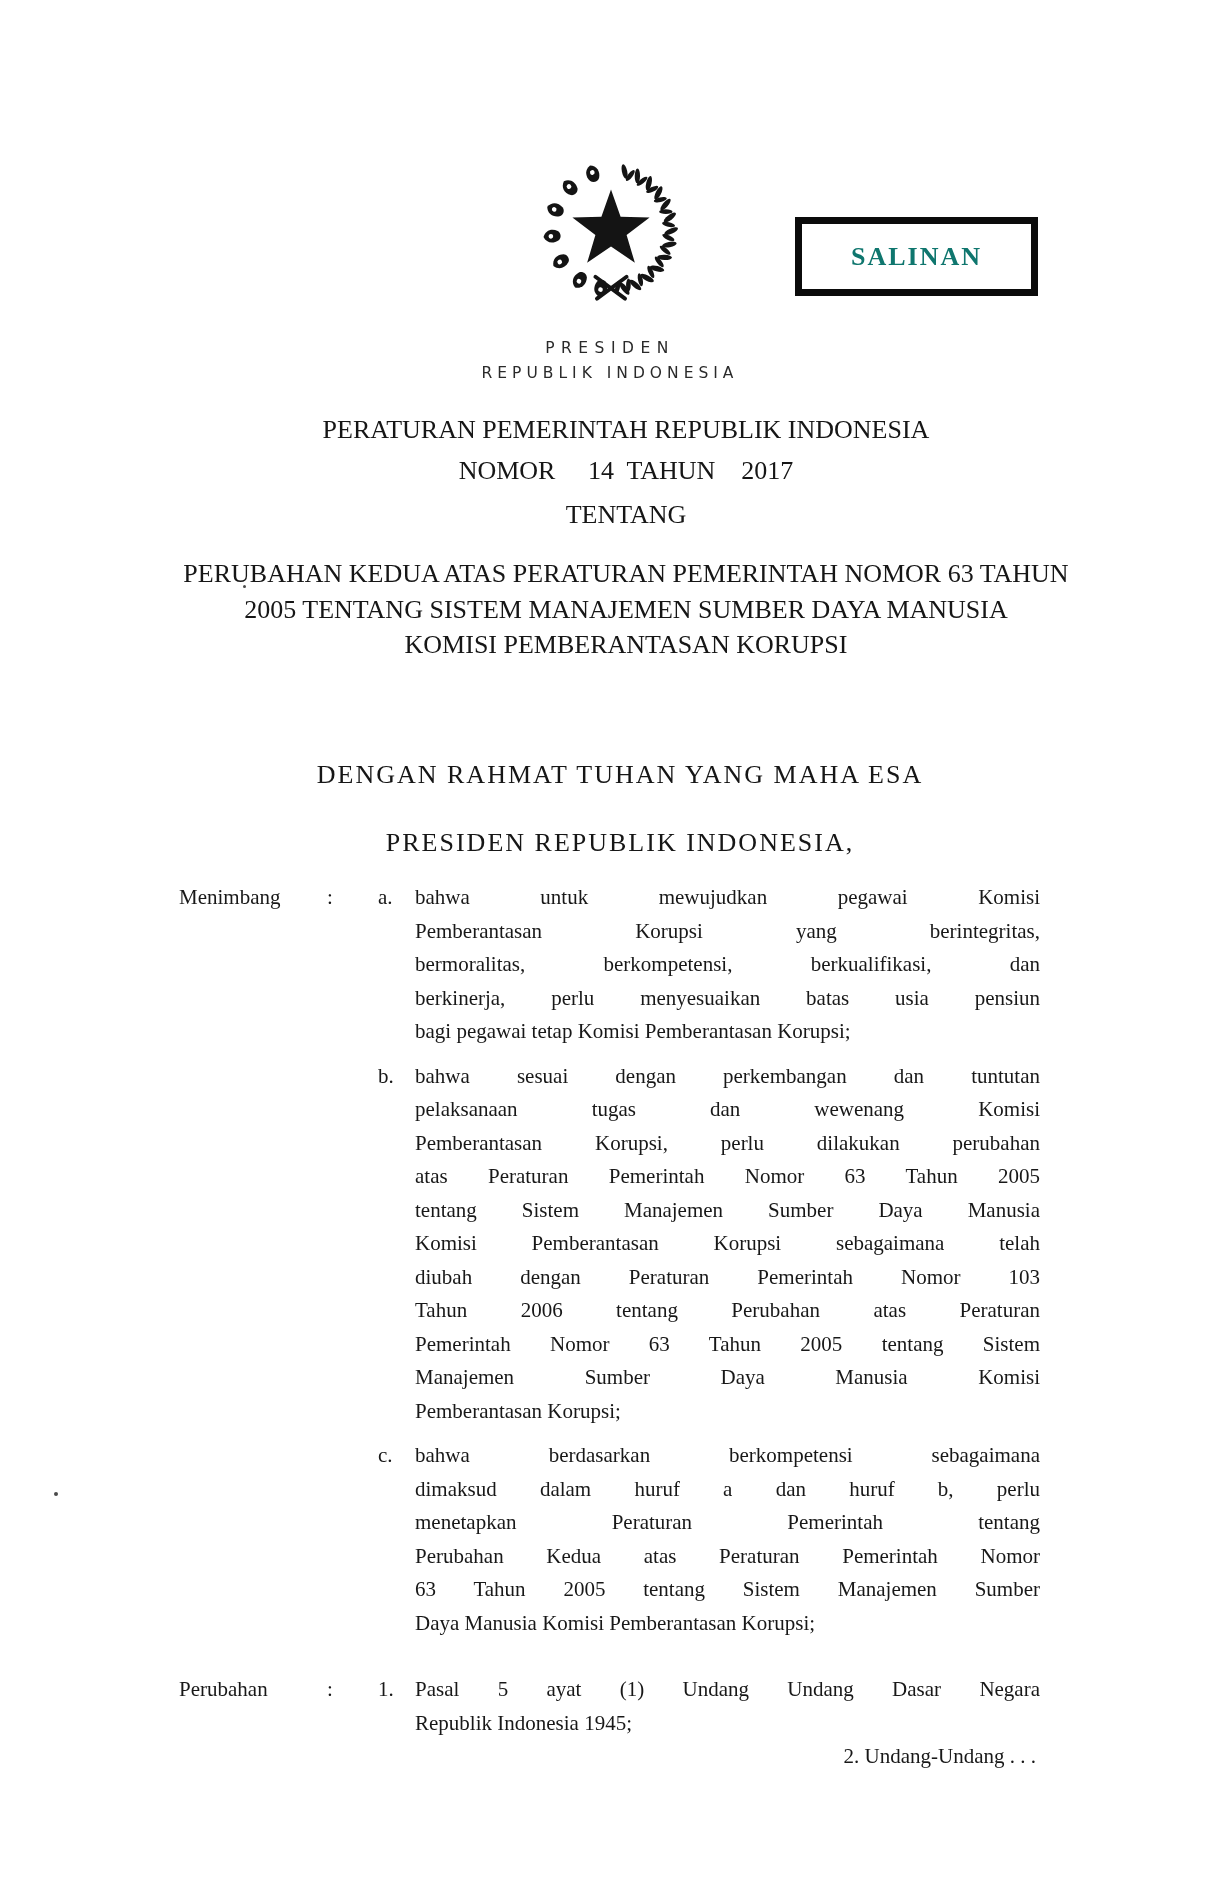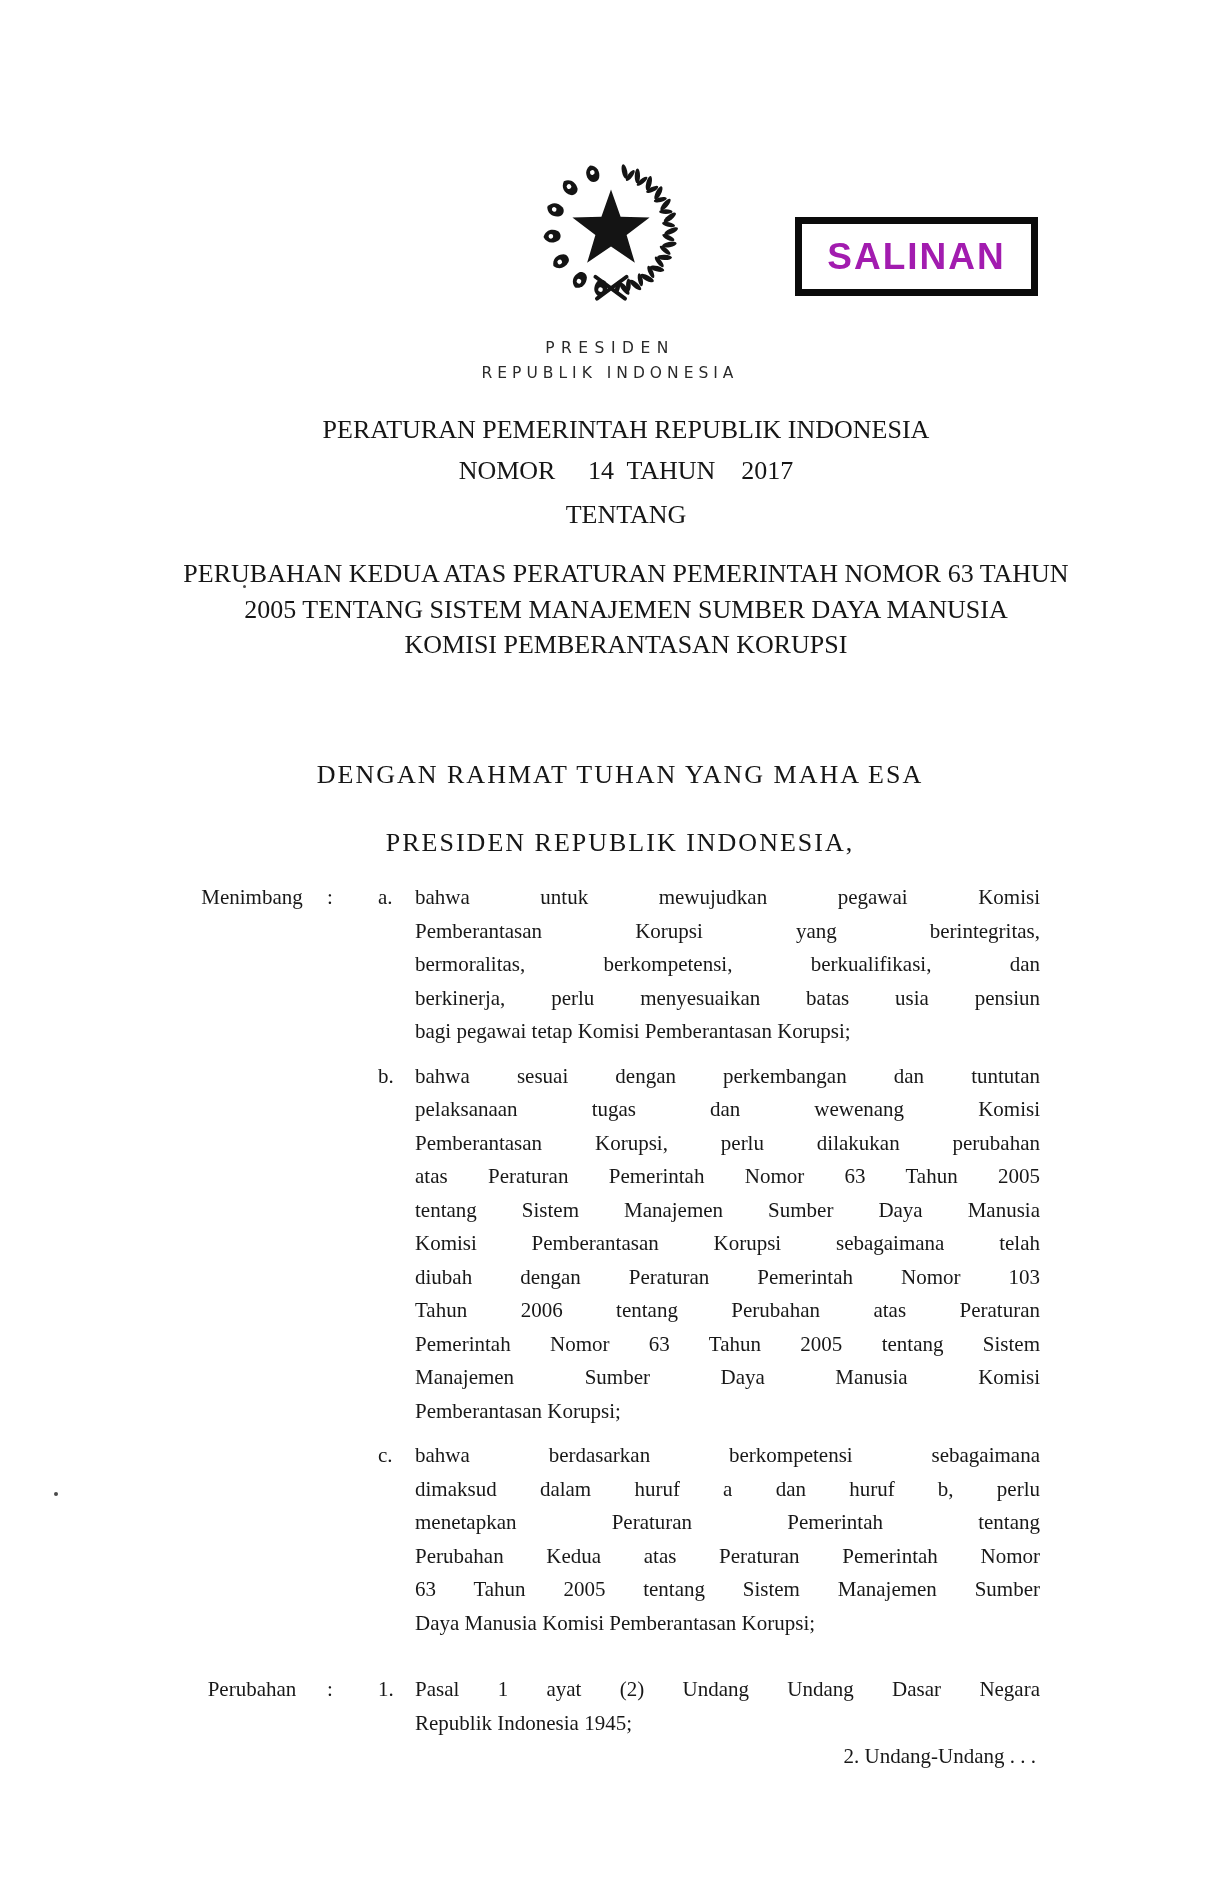--- a/index.html
+++ b/index.html
@@ -14,22 +14,22 @@
   }
 
   
   .stamp{
     position:absolute;left:795px;top:217px;
     width:243px;height:79px;box-sizing:border-box;
     border:7px solid #0b0b0b;
     display:flex;align-items:center;justify-content:center;
   }
   .stamp span{
-    font-family:Liberation Sans, sans-serif;
-    font-weight:bold;font-size:37px;letter-spacing:2px;color:#a21caf;
+    font-family:Liberation Serif, serif;
+    font-weight:bold;font-size:26px;letter-spacing:2px;color:#0f766e;
   }
 
   
   .emblem{position:absolute;left:526px;top:152px;width:170px;height:156px;}
 
   
   .letterhead{
     position:absolute;top:339px;left:0;width:1226px;text-align:center;
     font-family:"DejaVu Sans", sans-serif;color:#2a2a2a;
     transform:translateX(-3px);
@@ -57,21 +57,21 @@
     position:absolute;top:828px;left:0;width:1226px;text-align:center;
     font-size:26px;letter-spacing:2px;color:#161616;transform:translateX(7px);
   }
 
   
   .preamble{
     position:absolute;left:179px;top:881px;width:861px;
     font-size:21px;line-height:33.5px;color:#181818;
   }
   .clause{display:grid;grid-template-columns:146px 53px 1fr;align-items:start;}
-  .clause-label{text-align:center;}
+  .clause-label{text-align:left;}
   .clause-colon{text-align:left;padding-left:2px;}
   .item{display:grid;grid-template-columns:37px 1fr;}
   .item + .item{margin-top:11px;}
   .mengingat{margin-top:33px;}
   .jl{text-align:justify;text-align-last:justify;}
   .jl-last{text-align:justify;text-align-last:left;}
 
   .catchword{
     text-align:right;padding-right:4px;
     font-size:21px;
@@ -201,21 +201,21 @@
       </div>
     </div>
 
     <div class="clause mengingat">
       <div class="clause-label">Perubahan</div>
       <div class="clause-colon">:</div>
       <div class="clause-items">
         <div class="item">
           <div>1.</div>
           <div>
-            <div class="jl">Pasal 1 ayat (2) Undang Undang Dasar Negara</div>
+            <div class="jl">Pasal 5 ayat (1) Undang Undang Dasar Negara</div>
             <div class="jl-last">Republik Indonesia 1945;</div>
           </div>
         </div>
       </div>
     </div>
 
     <div class="catchword">2. Undang-Undang . . .</div>
 
   </div>
 

